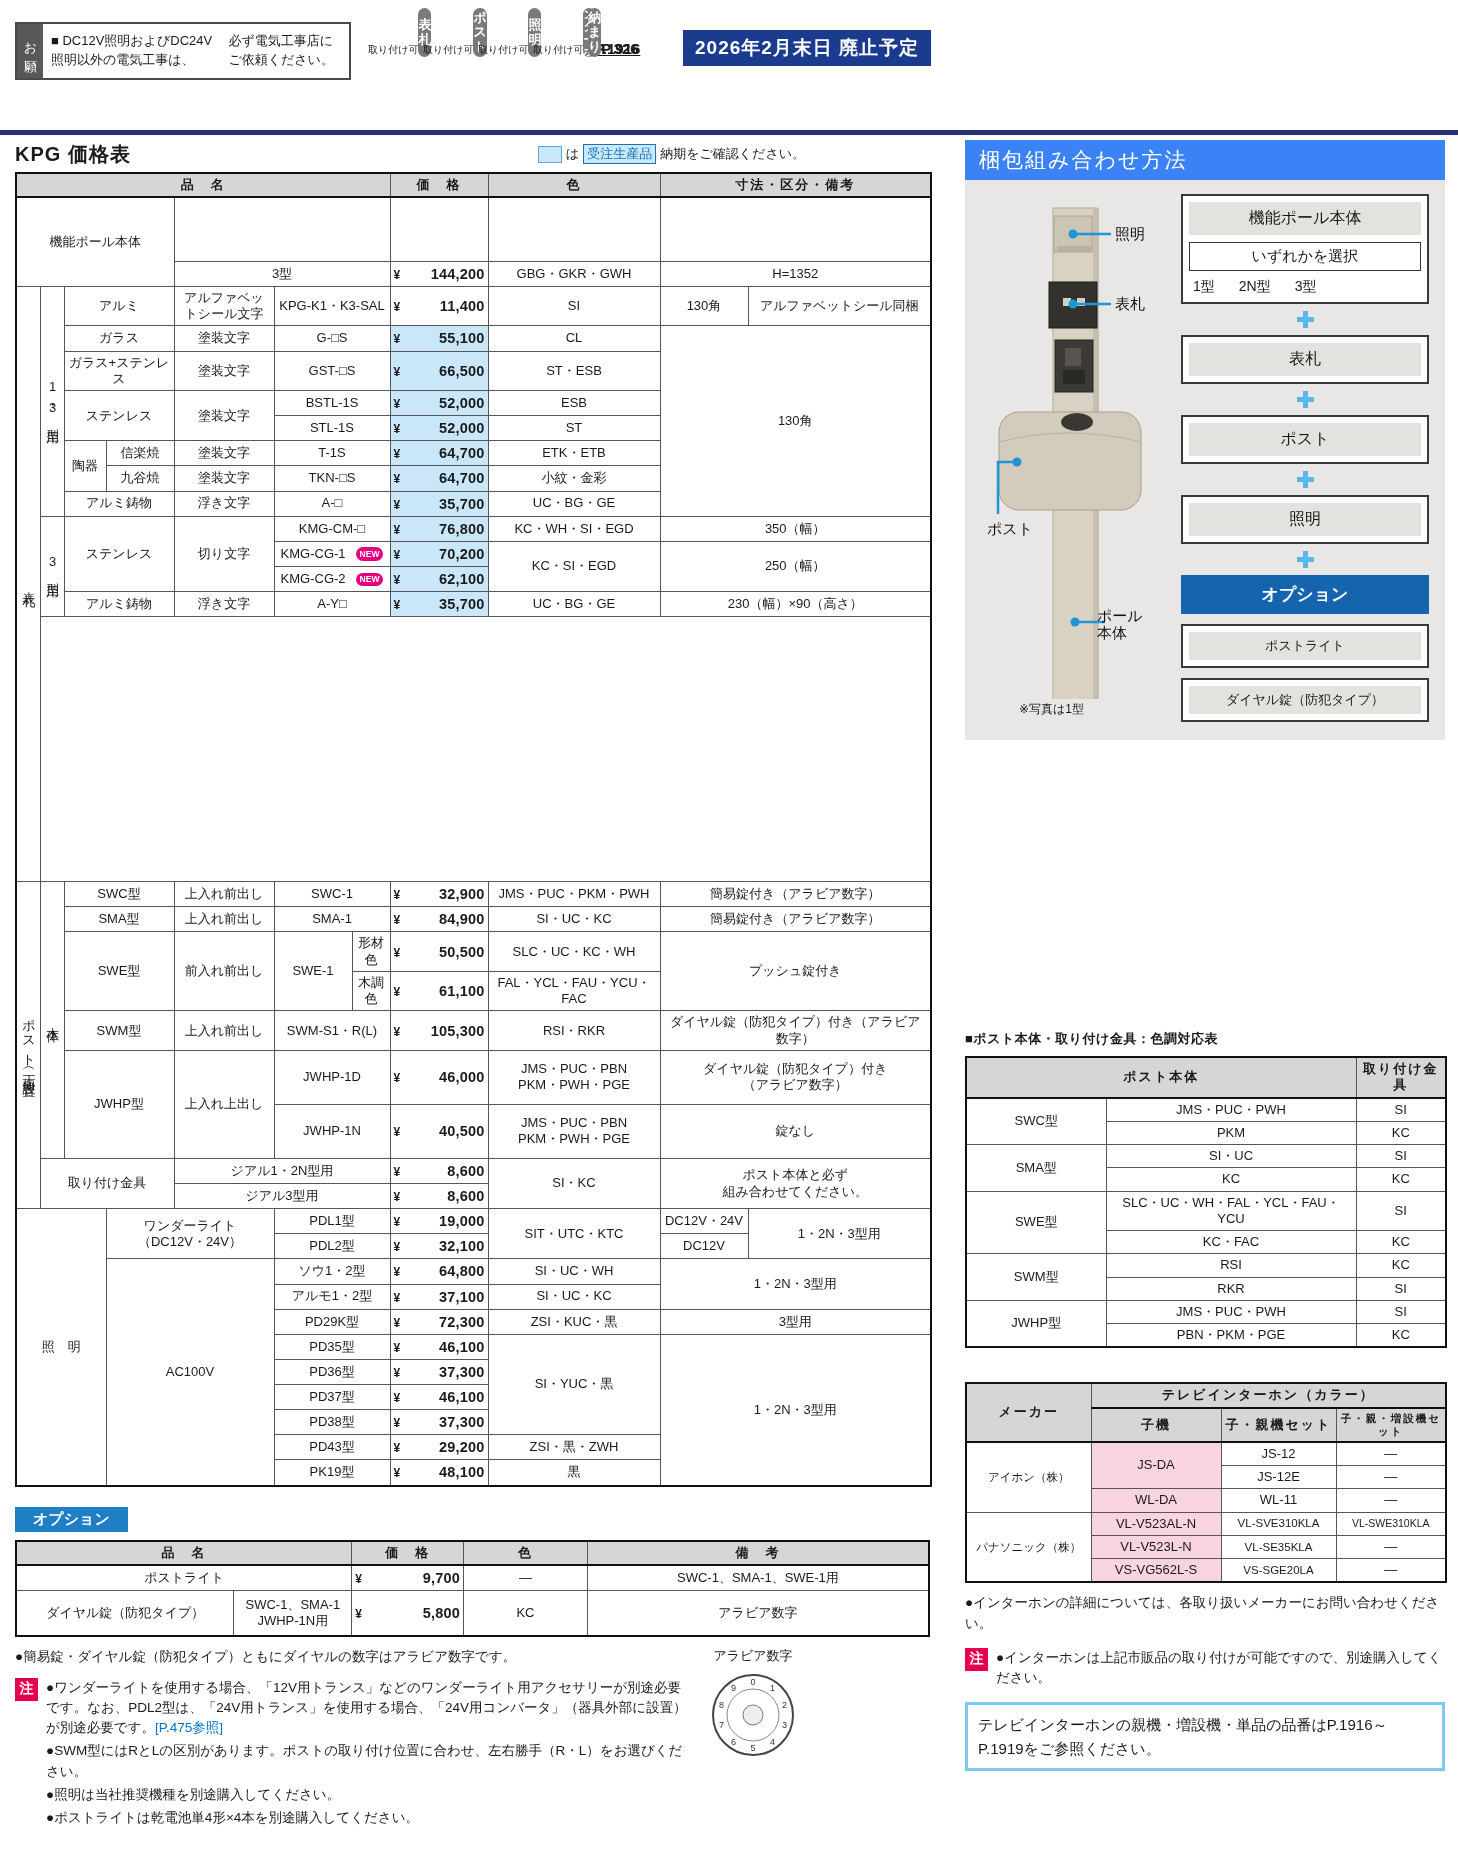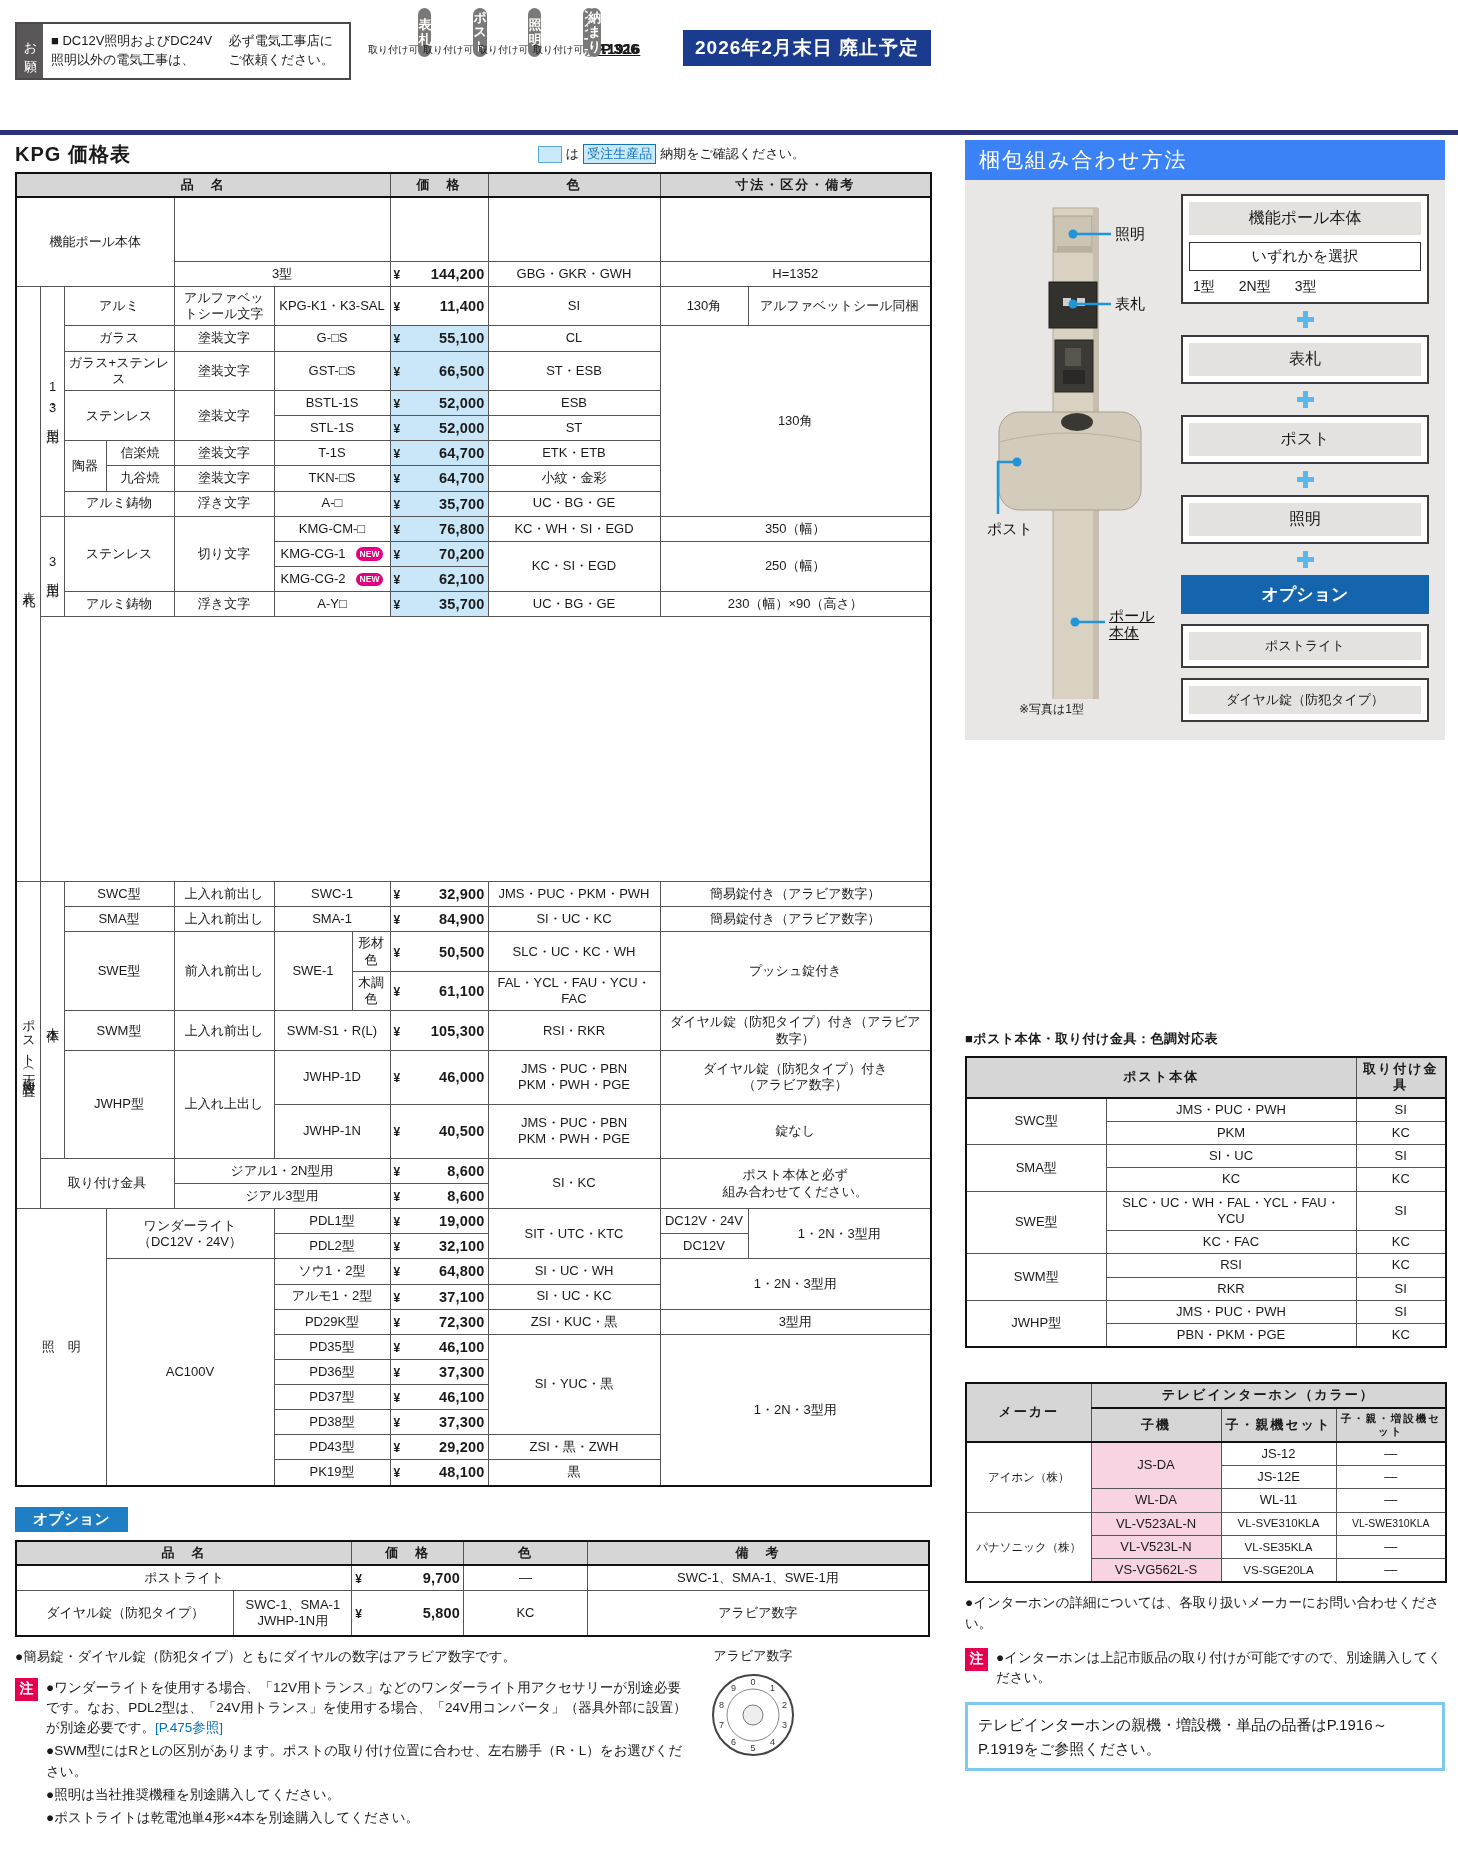--- a/index.html
+++ b/index.html
@@ -667,21 +667,21 @@
             <circle cx="88" cy="110" r="4.5" fill="#2095d8"></circle>
               <line x1="92" y1="110" x2="126" y2="110" stroke="#2095d8" stroke-width="2.5"></line>
             <circle cx="32" cy="268" r="4.5" fill="#2095d8"></circle>
               <polyline points="32,268 13,268 13,320" fill="none" stroke="#2095d8" stroke-width="2.5"></polyline>
             <circle cx="90" cy="428" r="4.5" fill="#2095d8"></circle>
               <line x1="94" y1="428" x2="120" y2="428" stroke="#2095d8" stroke-width="2.5"></line>
           </svg>
           <div class="photo-label" style="left:130px;top:31px;">照明</div>
           <div class="photo-label" style="left:130px;top:101px;">表札</div>
           <div class="photo-label" style="left:2px;top:326px;">ポスト</div>
-          <div class="photo-label" style="left:124px;top:413px;width:50px;text-decoration:underline;">ポール本体</div>
+          <div class="photo-label" style="left:112px;top:413px;width:50px;">ポール本体</div>
         </div>
         <div class="photo-caption">※写真は1型</div>
       </div>
       <div class="flow">
         <div class="flow-box">
           <div class="flow-inner">機能ポール本体</div>
           <div class="flow-select">いずれかを選択</div>
           <div class="flow-types" id="flow-types">
               <span>1型</span>
               <span>2N型</span>

